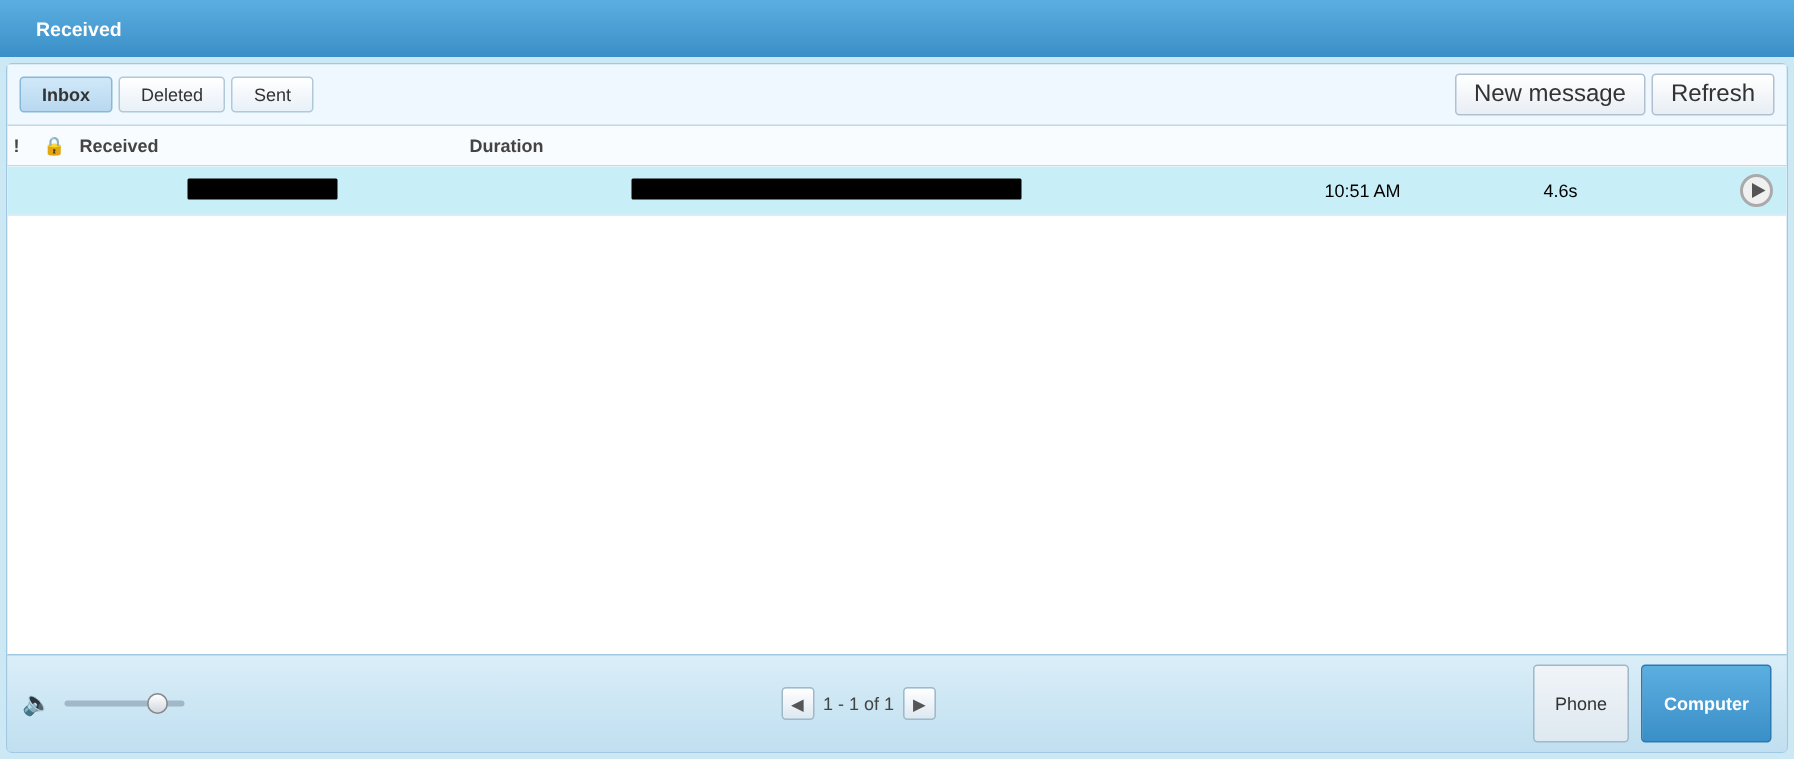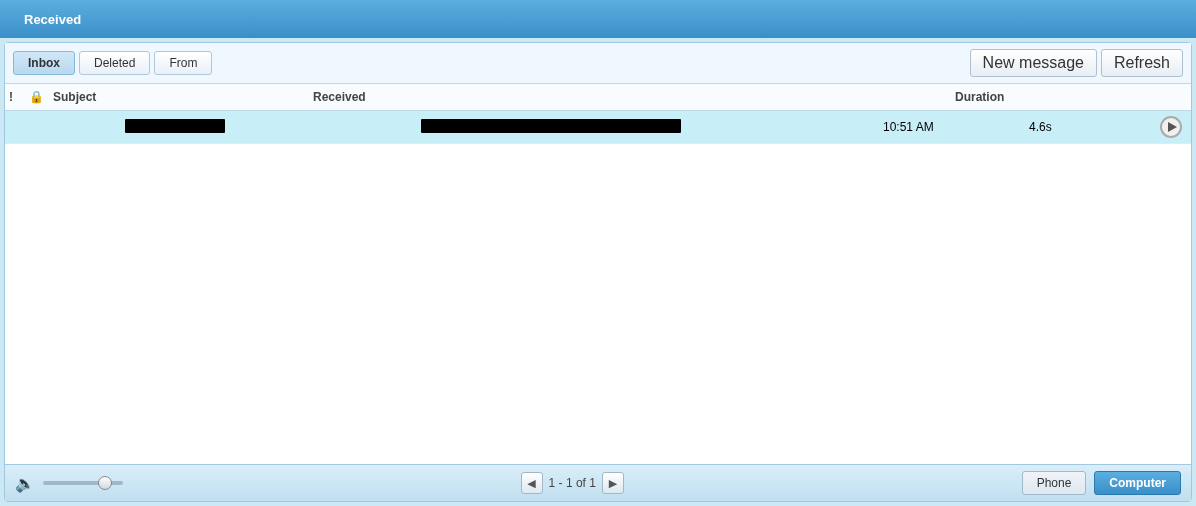--- a/index.html
+++ b/index.html
@@ -199,21 +199,21 @@
       border-radius: 3px;
       background: linear-gradient(to bottom, #fff, #dde8f0);
       cursor: pointer;
       display: flex;
       align-items: center;
       justify-content: center;
       font-size: 11px;
       color: #555;
     }
     .output-btn {
-      padding: 4px 14px;
+      padding: 18px 14px;
       border: 1px solid #a0b8c8;
       border-radius: 3px;
       font-size: 12px;
       cursor: pointer;
     }
     .output-btn.phone {
       background: linear-gradient(to bottom, #f0f4f8, #dde8f0);
       color: #333;
     }
     .output-btn.computer {
@@ -228,32 +228,31 @@
 
 <div class="top-nav">
   <div class="nav-tab">Received</div>
 </div>
 
 <div class="main-content">
 
   <div class="toolbar">
     <button class="tab-btn active">Inbox</button>
     <button class="tab-btn">Deleted</button>
-    <button class="tab-btn">From</button>
+    <button class="tab-btn">Sent</button>
     <div class="toolbar-spacer"></div>
     <button class="action-btn">New message</button>
     <button class="action-btn">Refresh</button>
   </div>
 
   <div class="table-header">
     <div>!</div>
     <div>
       <span>🔒</span>
     </div>
-    <div>Subject</div>
     <div>Received</div>
     <div>Duration</div>
     <div></div>
   </div>
 
   <div class="table-body">
     <div class="table-row">
       <div></div>
       <div></div>
       <div>

